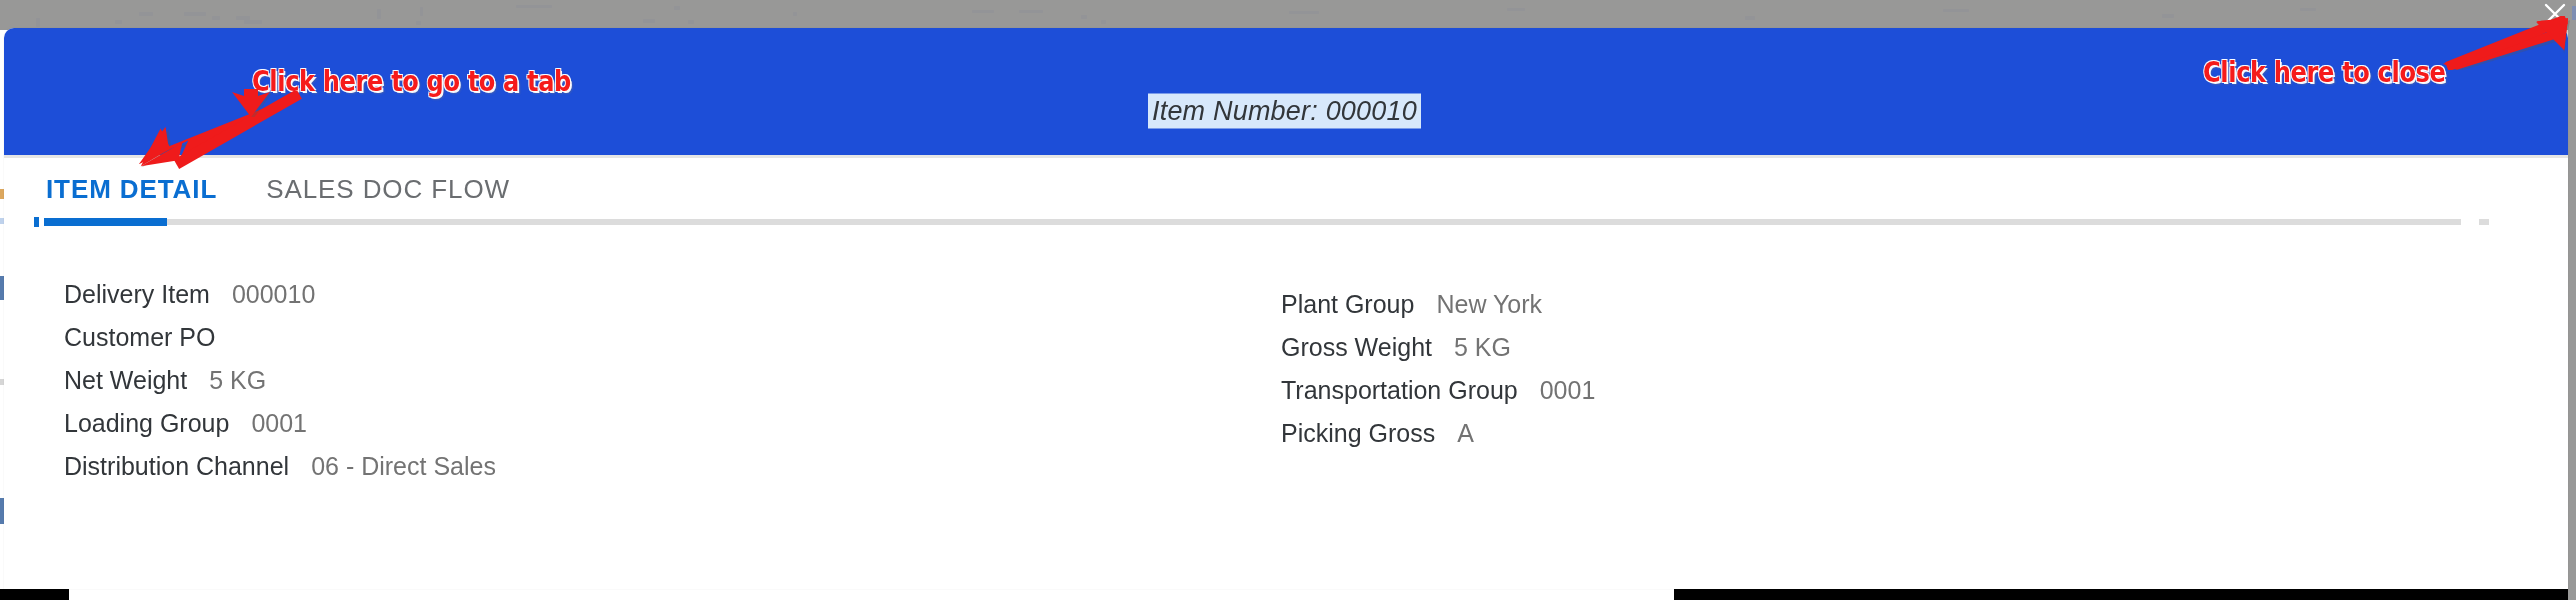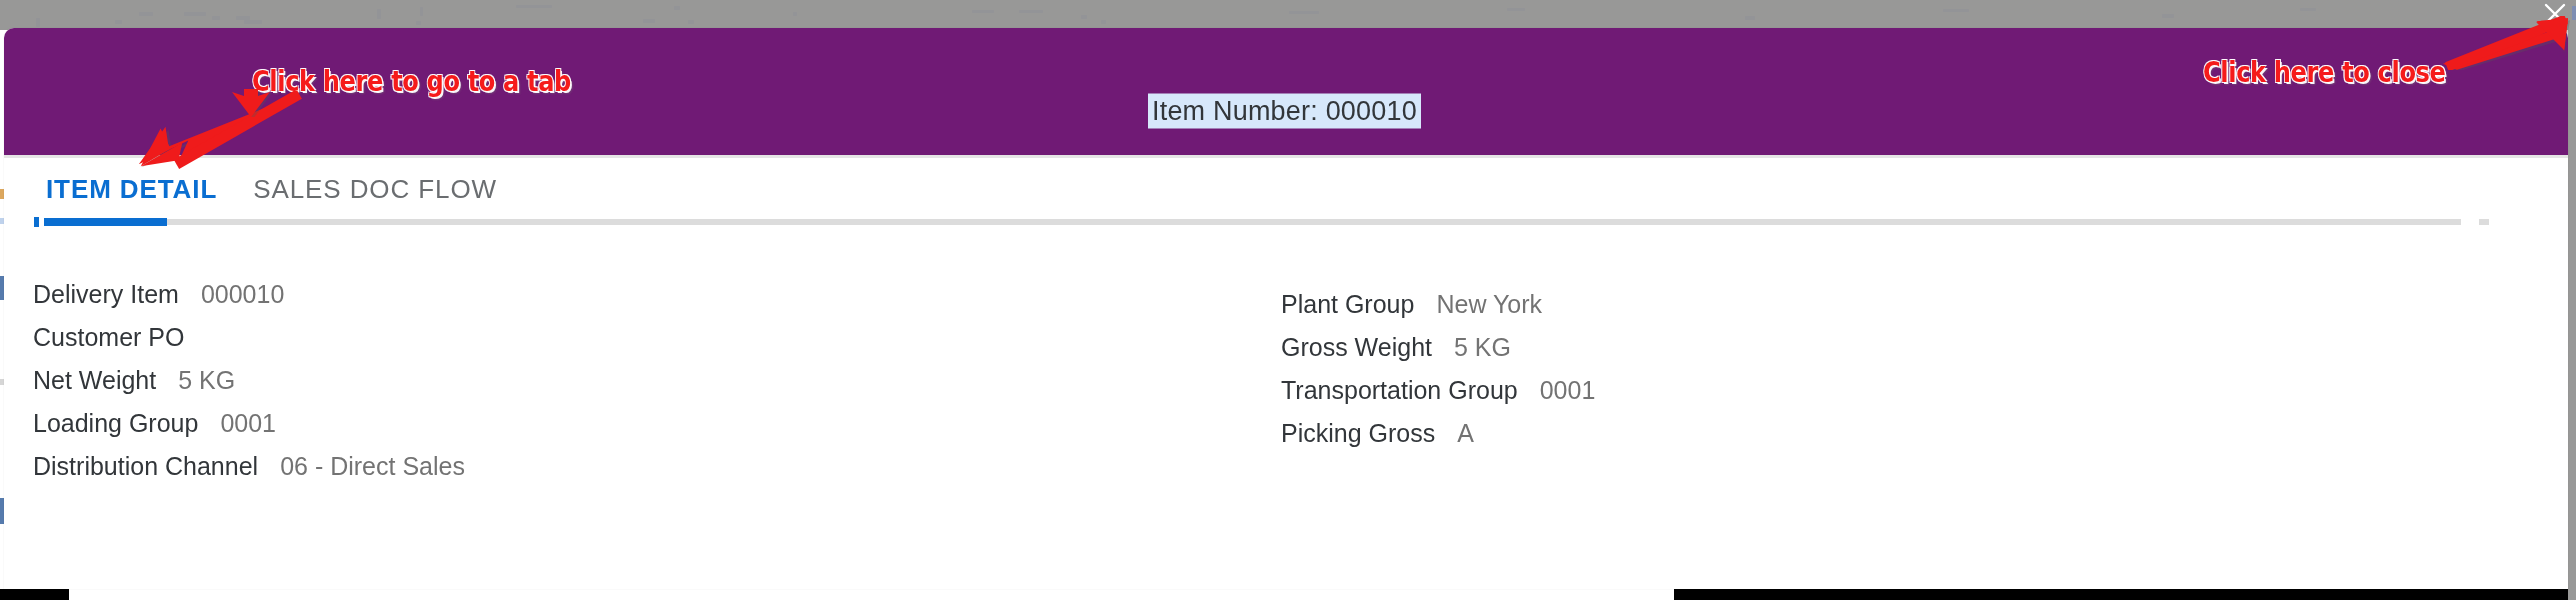--- a/index.html
+++ b/index.html
@@ -79,21 +79,22 @@
     border-radius: 10px 10px 0 0;
     box-shadow: 0 0 0 1px rgba(0,0,0,0.02);
     overflow: hidden;
   }
 
   
   .dialog-header {
     position: relative;
     height: 127px;
     border-bottom: 3px solid #e5e5e5;
-    background: #701a75;
+    background: #1d4ed8;
+    font-style: italic;
   }
   .item-number {
     position: absolute;
     left: 1144px;
     top: 83px;
     transform: translateY(-50%);
     font-size: 27px;
     color: #32363a;
     letter-spacing: 0.2px;
     background: #d7e8fb;
@@ -133,21 +134,21 @@
   .tabstrip {
     position: relative;
     height: 115px;
   }
   .tabs {
     position: absolute;
     left: 42px;
     top: 16px;
     display: flex;
     align-items: center;
-    gap: 36px;
+    gap: 49px;
   }
   .tab {
     font-size: 26px;
     letter-spacing: 0.9px;
     cursor: pointer;
     white-space: nowrap;
     padding: 0;
   }
   .tab.active {
     color: #0a6ed1;
@@ -200,21 +201,21 @@
 
   
   .content {
     position: relative;
     height: 297px;
   }
   .col {
     position: absolute;
     top: 0;
   }
-  .col-left  { left: 29px; }
+  .col-left  { left: 60px; }
   .col-right { left: 1277px; }
 
   .field {
     display: flex;
     align-items: baseline;
     font-size: 25px;
     color: #32363a;
     line-height: 43px;
     white-space: nowrap;
   }

